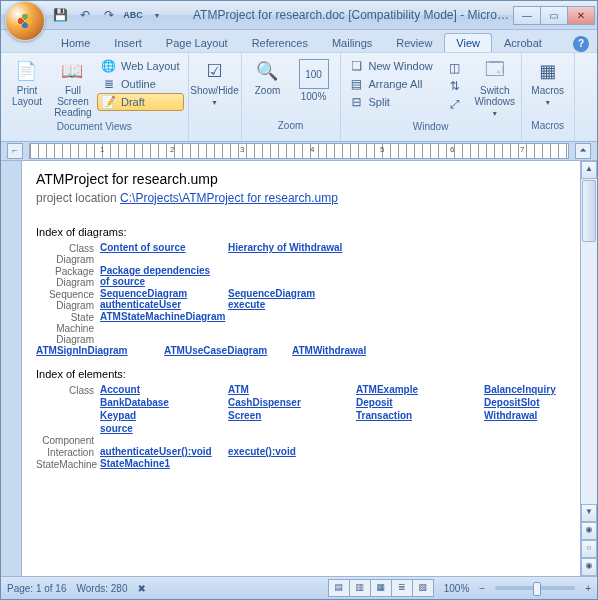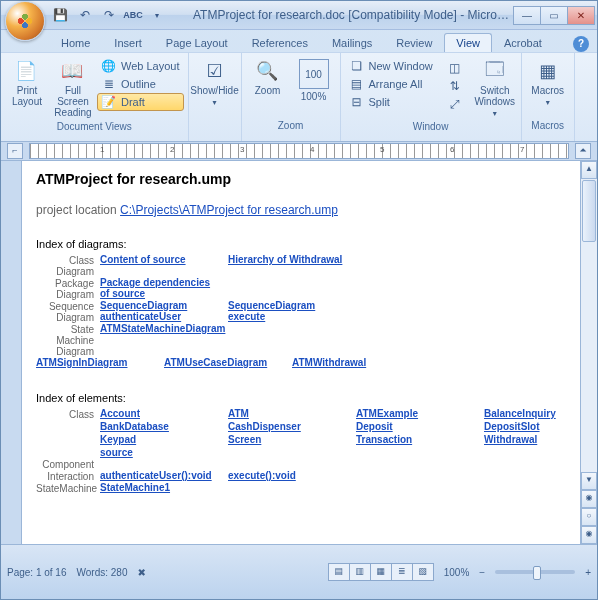--- a/index.html
+++ b/index.html
@@ -32,33 +32,33 @@
 .smallbtn.active{background:linear-gradient(to bottom,#ffe9a6,#ffd76b);border:1px solid #c2954e;padding:0 3px}
 .vstack{display:flex;flex-direction:column;gap:0}
 .ruler-row{height:18px;background:#c8daf0;border-bottom:1px solid #9bb6d8;display:flex;align-items:center;padding:0 6px;gap:6px}
 .ruler-btn{width:14px;height:14px;border:1px solid #8ba8cd;background:#e8f0fa;font-size:9px;text-align:center;line-height:12px;color:#3e5f8a}
 .ruler{flex:1;height:14px;background:#fff;border:1px solid #8ba8cd;position:relative;overflow:hidden}
 .ruler-ticks{position:absolute;top:0;left:0;right:0;bottom:0;background:repeating-linear-gradient(to right,#999 0 1px,transparent 1px 8px)}
 .ruler-num{position:absolute;top:1px;font-size:8px;color:#555}
 .content{flex:1;display:flex;overflow:hidden}
 .vruler{width:20px;background:#c8daf0;border-right:1px solid #9bb6d8}
 .page{flex:1;background:#fff;overflow:auto;padding:8px 14px;color:#000}
-.page h2{font-family:Arial;font-size:14px;font-weight:bold;margin:2px 0 16px}
+.page h2{font-family:Arial;font-size:14px;font-weight:normal;margin:2px 0 4px}
 .loc{font-size:12px;color:#666;margin-bottom:21px}
 .loc a{color:#1b4fc1;text-decoration:underline}
 .sect{font-size:11px;margin:10px 0 4px}
 .grid{display:grid;grid-template-columns:64px 1fr;font-size:10px;}
 .rowlbl{color:#666;text-align:right;padding-right:6px;padding-top:1px}
 .links{display:grid;grid-template-columns:repeat(4,120px);gap:2px 8px}
 .links a{color:#1b4fc1;text-decoration:underline;font-weight:bold;font-size:10px}
 .vscroll{width:16px;background:#e6eef8;border-left:1px solid #9bb6d8;display:flex;flex-direction:column}
 .sbtn{height:16px;background:linear-gradient(to bottom,#f3f7fc,#d8e5f4);border:1px solid #9bb6d8;font-size:8px;text-align:center;line-height:14px;color:#3e5f8a}
 .thumb{flex:0 0 60px;margin:1px;background:linear-gradient(to right,#eaf2fb,#cad9ef);border:1px solid #9bb6d8;border-radius:2px}
 .track{flex:1}
-.status{height:22px;background:linear-gradient(to bottom,#d8e5f5,#bcd3ee);border-top:1px solid #9bb6d8;display:flex;align-items:center;font-size:10px;color:#3e5f8a;padding:16px 6px;gap:10px}
+.status{height:22px;background:linear-gradient(to bottom,#d8e5f5,#bcd3ee);border-top:1px solid #9bb6d8;display:flex;align-items:center;font-size:10px;color:#3e5f8a;padding:0 6px;gap:10px}
 .status .spacer{flex:1}
 .viewbtns{display:flex;gap:0}
 .viewbtn{width:20px;height:16px;border:1px solid #8ba8cd;background:#e8f0fa;margin-left:-1px;font-size:9px;text-align:center;line-height:14px}
 .zoom-slider{width:80px;height:4px;background:#a9c0de;position:relative;border-radius:2px}
 .zoom-thumb{position:absolute;top:-4px;left:38px;width:6px;height:12px;background:#eef4fb;border:1px solid #7d9cc2;border-radius:2px}
 </style>
 </head>
 <body>
 
 <div class="window">
@@ -237,21 +237,21 @@
           <div class="rowlbl">State Machine Diagram</div>
           <div class="links">
             <a href="#">ATMStateMachineDiagram</a>
           </div>
           <div class="links">
             <a href="#">ATMSignInDiagram</a>
             <a href="#">ATMUseCaseDiagram</a>
             <a href="#">ATMWithdrawal</a>
           </div>
         </div>
-      <div class="sect" style="margin-top:24px">Index of elements:</div>
+      <div class="sect" style="margin-top:12px">Index of elements:</div>
       <div class="grid" id="elem-grid">
           <div class="rowlbl">Class</div>
           <div class="links">
             <a href="#">Account</a>
             <a href="#">ATM</a>
             <a href="#">ATMExample</a>
             <a href="#">BalanceInquiry</a>
             <a href="#">BankDatabase</a>
             <a href="#">CashDispenser</a>
             <a href="#">Deposit</a>

